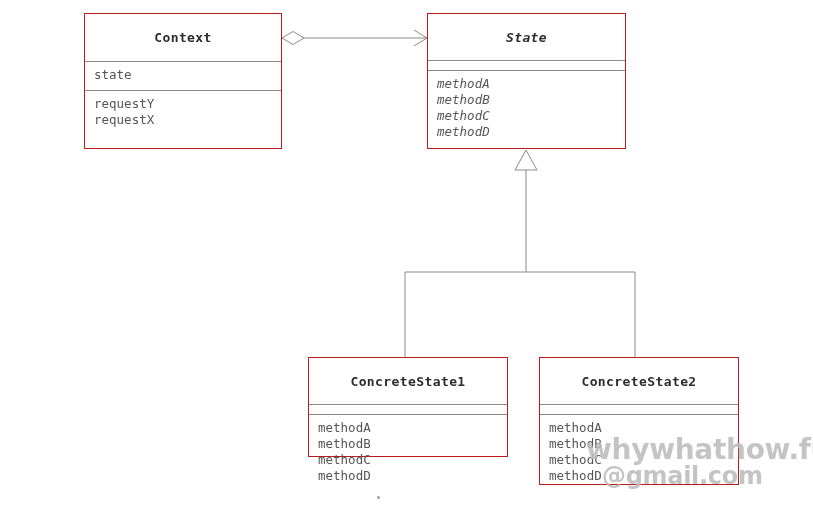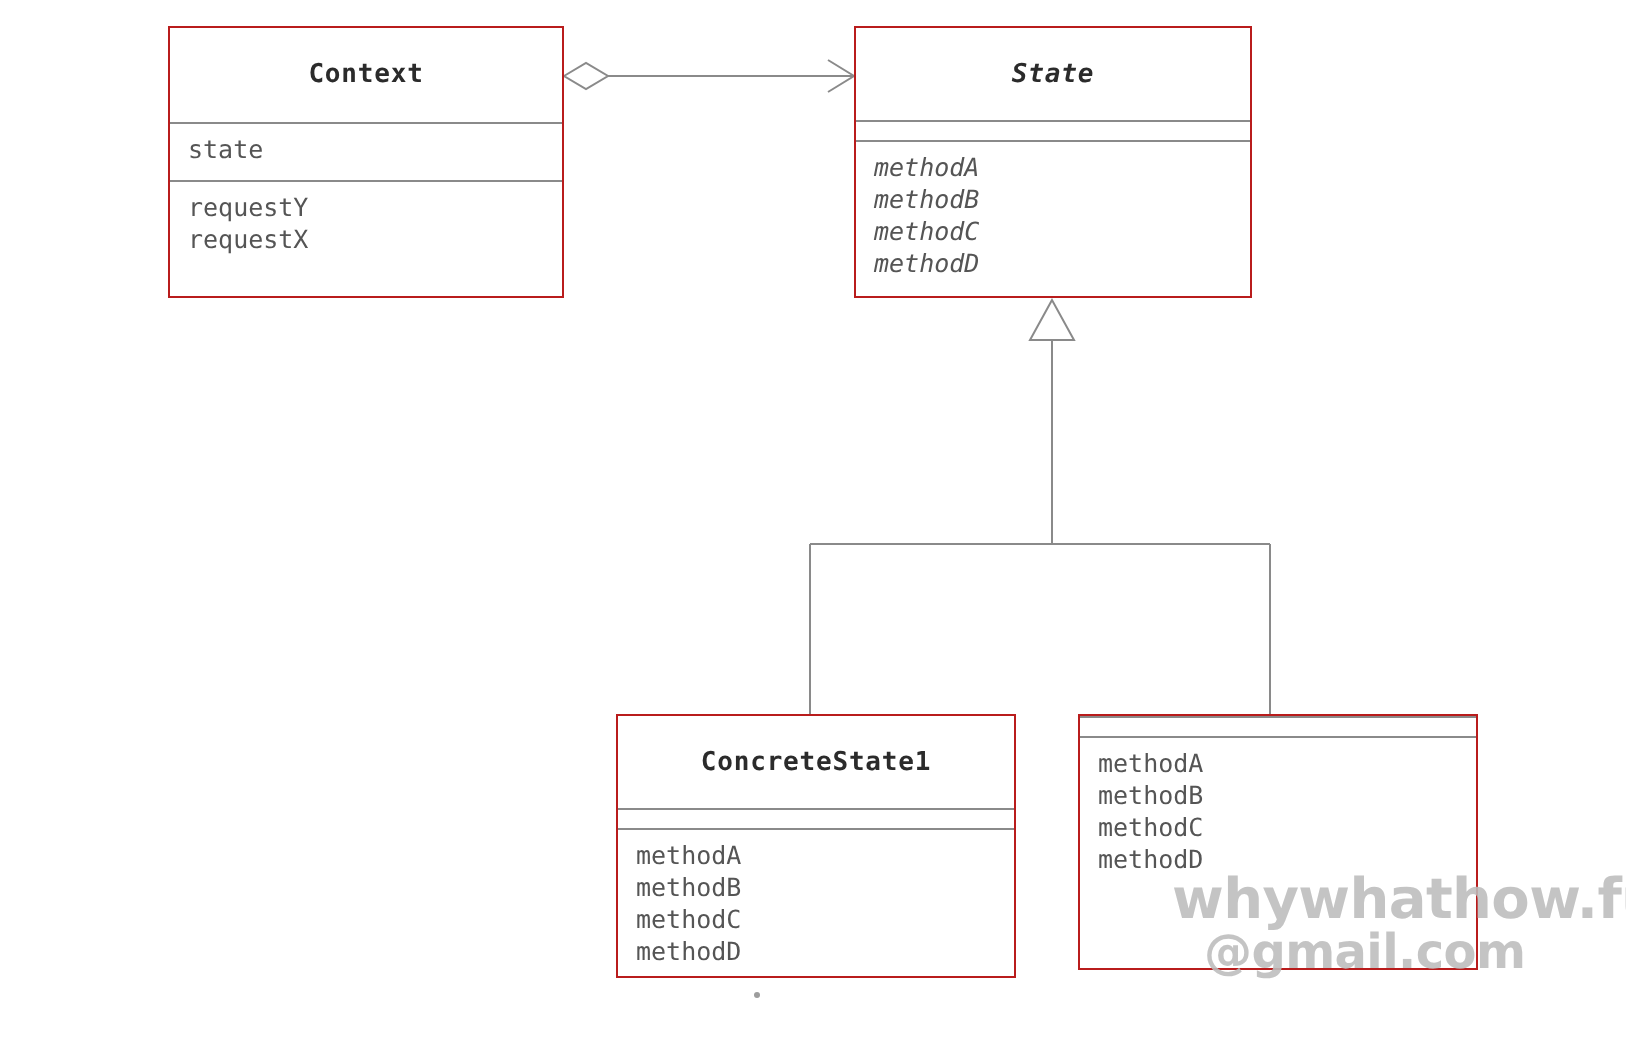--- a/index.html
+++ b/index.html
@@ -75,21 +75,21 @@
   }
 
   
   #class-context   { left: 84px;  top: 13px;  width: 198px; height: 136px; }
   #class-context .uml-title { height: 47px; }
   #class-context .attr-compartment { height: 28px; padding-top: 5px; }
 
   #class-state     { left: 427px; top: 13px; width: 199px; height: 136px; }
   #class-state .uml-title { height: 46px; }
 
-  #class-cs1       { left: 308px; top: 357px; width: 200px; height: 132px; }
+  #class-cs1       { left: 308px; top: 357px; width: 200px; height: 100px; }
   #class-cs1 .uml-title { height: 46px; }
 
   #class-cs2       { left: 539px; top: 357px; width: 200px; height: 128px; }
   #class-cs2 .uml-title { height: 46px; }
 
   svg.overlay {
     position: absolute;
     left: 0;
     top: 0;
     width: 813px;
@@ -175,20 +175,21 @@
     <div class="uml-divider"></div>
     <div class="uml-compartment">
       <div class="uml-member">methodA</div>
       <div class="uml-member">methodB</div>
       <div class="uml-member">methodC</div>
       <div class="uml-member">methodD</div>
     </div>
   </div>
 
   <div class="uml-class" id="class-cs2">
+    <div class="uml-title">ConcreteState2</div>
     <div class="uml-divider"></div>
     <div class="uml-compartment empty"></div>
     <div class="uml-divider"></div>
     <div class="uml-compartment">
       <div class="uml-member">methodA</div>
       <div class="uml-member">methodB</div>
       <div class="uml-member">methodC</div>
       <div class="uml-member">methodD</div>
     </div>
   </div>

